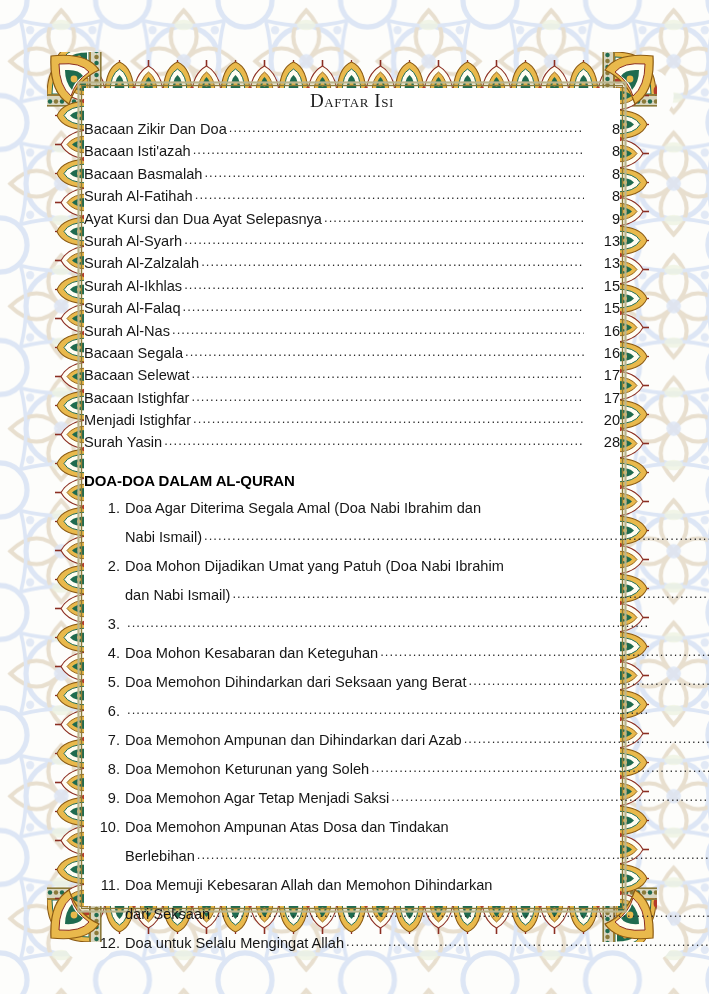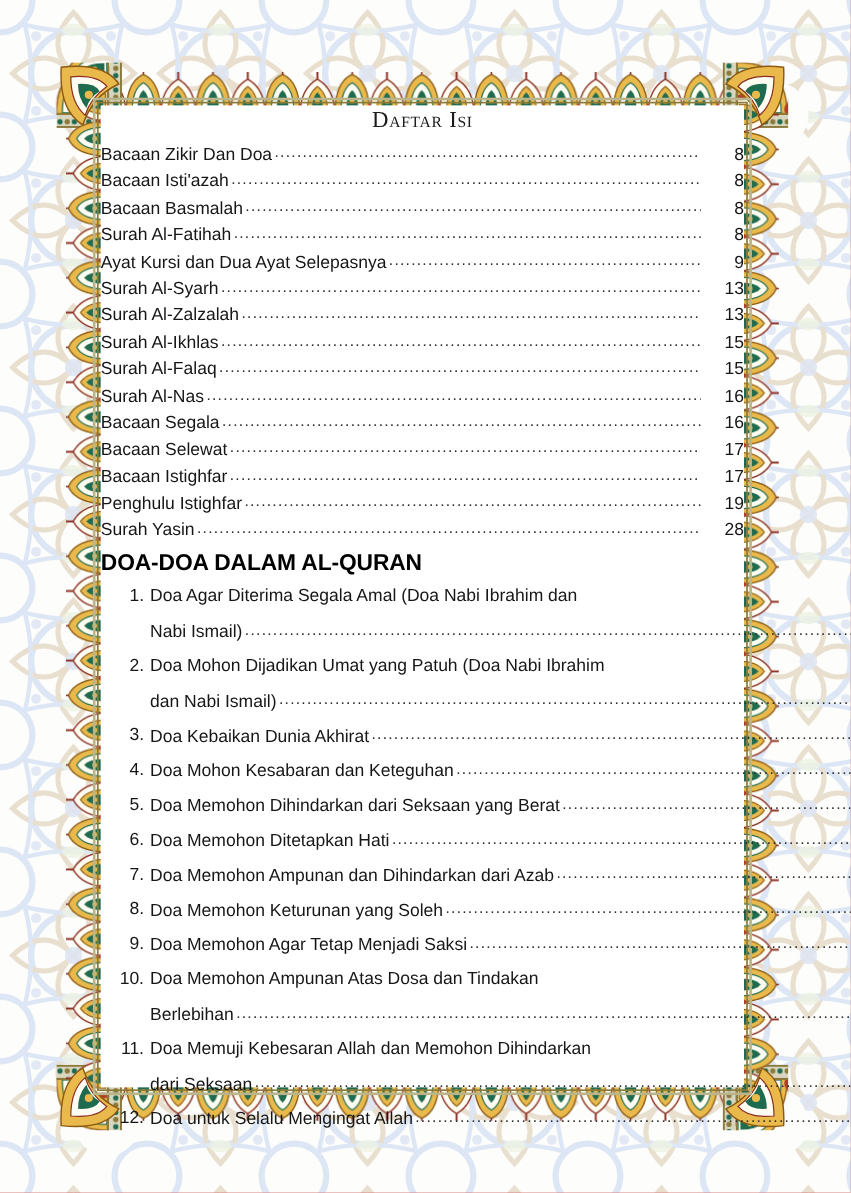--- a/index.html
+++ b/index.html
@@ -90,25 +90,25 @@
     letter-spacing: 1.05px;
     color: #2a2a2a;
   }
   .toc-simple .t-page {
     flex: 0 0 34px;
     text-align: right;
     font-size: 14.6px;
   }
 
   .section-head {
-    font-size: 19px;
+    font-size: 15px;
     font-weight: bold;
     color: #000;
     letter-spacing: -0.1px;
-    margin: 2px 0 3px 0;
+    margin: 13px 0 3px 0;
     height: 21px;
     line-height: 21px;
   }
 
   .toc-num {
     list-style: none;
     margin: 0;
     padding: 0;
   }
   .toc-num > li {
@@ -351,23 +351,23 @@
           <span class="t-label">Bacaan Selewat</span>
           <span class="t-dots">................................................................................................................</span>
           <span class="t-page">17</span>
         </li>
         <li>
           <span class="t-label">Bacaan Istighfar</span>
           <span class="t-dots">................................................................................................................</span>
           <span class="t-page">17</span>
         </li>
         <li>
-          <span class="t-label">Penghulu Istighfar</span>
-          <span class="t-dots">................................................................................................................</span>
-          <span class="t-page">19</span>
+          <span class="t-label">Menjadi Istighfar</span>
+          <span class="t-dots">................................................................................................................</span>
+          <span class="t-page">20</span>
         </li>
         <li>
           <span class="t-label">Surah Yasin</span>
           <span class="t-dots">................................................................................................................</span>
           <span class="t-page">28</span>
         </li>
       </ul>
 
     <div class="section-head">DOA-DOA DALAM AL-QURAN</div>
 
@@ -395,21 +395,20 @@
             <span class="num-line">
               <span class="t-label">dan Nabi Ismail)</span>
               <span class="t-dots">................................................................................................................</span>
             </span>
           </span>
         </li>
         <li>
           <span class="num-col">3.</span>
           <span class="num-body">
             <span class="num-line">
-              <span class="t-label">Doa Kebaikan Dunia Akhirat</span>
               <span class="t-dots">................................................................................................................</span>
             </span>
           </span>
         </li>
         <li>
           <span class="num-col">4.</span>
           <span class="num-body">
             <span class="num-line">
               <span class="t-label">Doa Mohon Kesabaran dan Keteguhan</span>
               <span class="t-dots">................................................................................................................</span>
@@ -422,21 +421,20 @@
             <span class="num-line">
               <span class="t-label">Doa Memohon Dihindarkan dari Seksaan yang Berat</span>
               <span class="t-dots">................................................................................................................</span>
             </span>
           </span>
         </li>
         <li>
           <span class="num-col">6.</span>
           <span class="num-body">
             <span class="num-line">
-              <span class="t-label">Doa Memohon Ditetapkan Hati</span>
               <span class="t-dots">................................................................................................................</span>
             </span>
           </span>
         </li>
         <li>
           <span class="num-col">7.</span>
           <span class="num-body">
             <span class="num-line">
               <span class="t-label">Doa Memohon Ampunan dan Dihindarkan dari Azab</span>
               <span class="t-dots">................................................................................................................</span>

